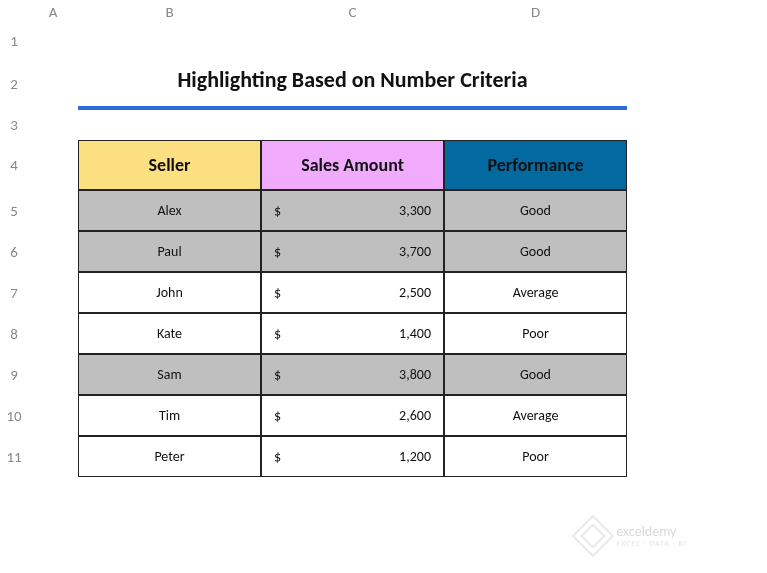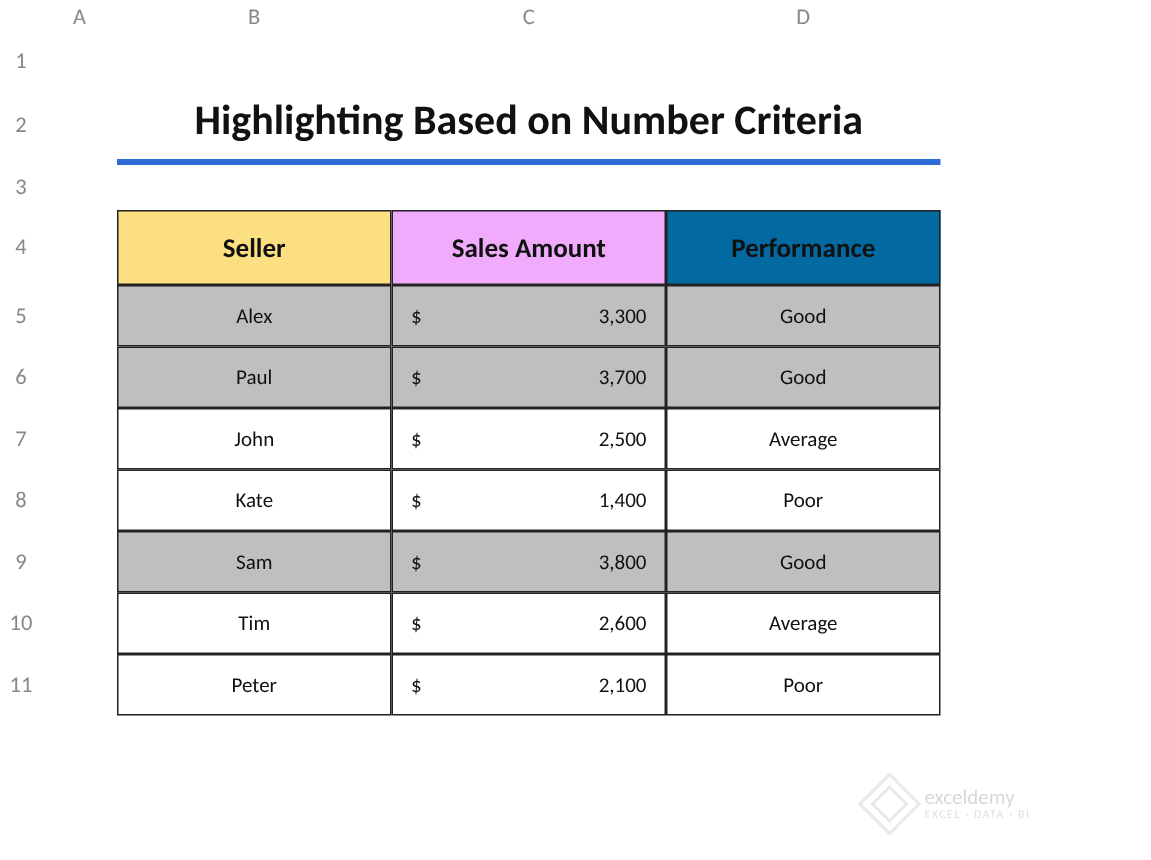--- a/index.html
+++ b/index.html
@@ -29,21 +29,21 @@
   .rowhdr { justify-content: center; }
   .cell {
     border: none;
   }
   .title-cell {
     grid-column: 3 / 6;
     display: flex;
     align-items: center;
     justify-content: center;
     font-weight: bold;
-    font-size: 28px;
+    font-size: 22px;
     color: #111;
     border-bottom: 4px solid #2e6bd6;
     padding-bottom: 6px;
   }
   .thead {
     display: flex;
     align-items: center;
     justify-content: center;
     font-weight: bold;
     font-size: 18px;
@@ -173,21 +173,21 @@
     <div class="tcell sales">
       <span class="cur">$</span>
       <span class="num">2,600</span>
     </div>
     <div class="tcell">Average</div>
     <div class="rowhdr">11</div>
     <div class="cell"></div>
     <div class="tcell">Peter</div>
     <div class="tcell sales">
       <span class="cur">$</span>
-      <span class="num">2,100</span>
+      <span class="num">1,200</span>
     </div>
     <div class="tcell">Poor</div>
   </div>
 
 <div class="watermark">
   <div class="wm-icon"></div>
   <div class="wm-text">
     <span>exceldemy</span>
     <span class="sub">EXCEL · DATA · BI</span>
   </div>

